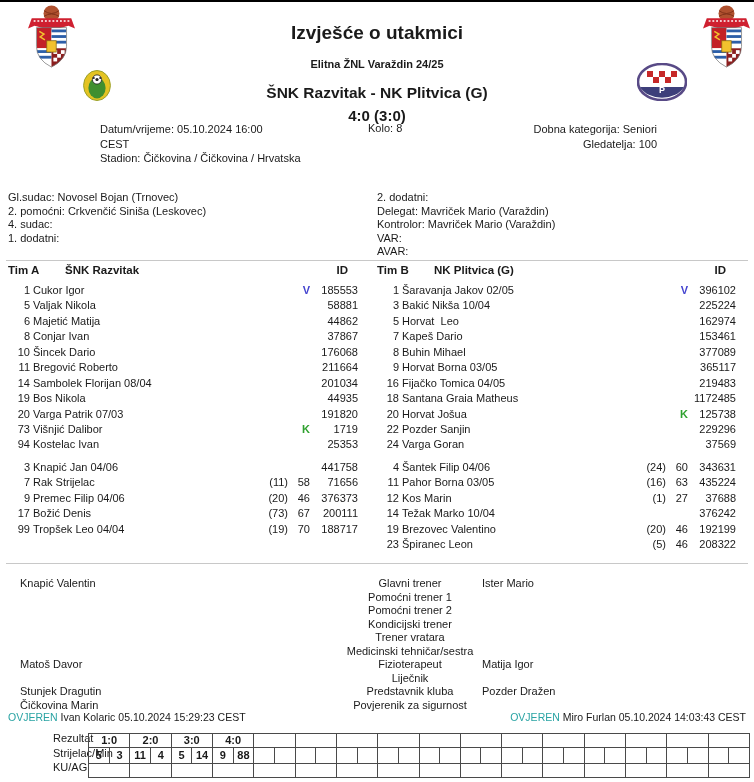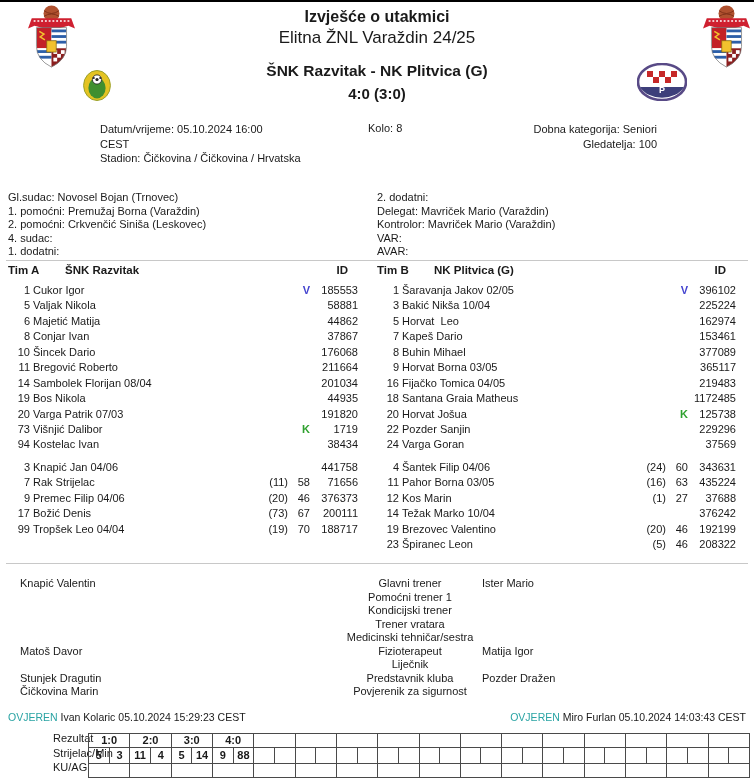--- a/index.html
+++ b/index.html
@@ -3,22 +3,22 @@
 <meta charset="utf-8">
 <style>
   html,body{margin:0;padding:0;background:#fff;}
   .page{position:relative;width:754px;height:782px;background:#fff;
         font-family:"Liberation Sans","DejaVu Sans",sans-serif;font-size:11px;color:#1a1a1a;overflow:hidden;}
   .top-border{position:absolute;top:0;left:0;width:754px;height:2px;background:#000;}
 
   
   .logo{position:absolute;}
   .titles{position:absolute;left:0;top:6px;width:754px;text-align:center;}
-  .t1{font-size:16px;font-weight:bold;margin-top:2px;}
-  .t2{font-size:17px;font-weight:normal;margin-top:2px;}
+  .t1{font-size:19px;font-weight:bold;margin-top:16px;}
+  .t2{font-size:11px;font-weight:bold;margin-top:14px;}
   .t3{font-size:15.5px;font-weight:bold;margin-top:14px;}
   .t4{font-size:15px;font-weight:bold;margin-top:5px;}
 
   
   .minfo-left{position:absolute;left:100px;top:122px;line-height:14.5px;}
   .minfo-round{position:absolute;left:368px;top:122px;}
   .minfo-right{position:absolute;right:97px;top:122px;text-align:right;line-height:14.5px;}
 
   
   .officials-left{position:absolute;left:8px;top:191px;line-height:13.5px;}
@@ -170,21 +170,20 @@
     <div>Stadion: Čičkovina / Čičkovina / Hrvatska</div>
   </div>
   <div class="minfo-round">Kolo: 8</div>
   <div class="minfo-right">
     <div>Dobna kategorija: Seniori</div>
     <div>Gledatelja: 100</div>
   </div>
 
   <div class="officials-left" id="officials-left">
       <div>Gl.sudac: Novosel Bojan (Trnovec)</div>
-      <div>1. pomoćni: Premužaj Borna (Varaždin)</div>
       <div>2. pomoćni: Crkvenčić Siniša (Leskovec)</div>
       <div>4. sudac:</div>
       <div>1. dodatni:</div>
     </div>
   <div class="officials-right" id="officials-right">
       <div>2. dodatni:</div>
       <div>Delegat: Mavriček Mario (Varaždin)</div>
       <div>Kontrolor: Mavriček Mario (Varaždin)</div>
       <div>VAR:</div>
       <div>AVAR:</div>
@@ -267,21 +266,21 @@
           <span class="p-name">Višnjić Dalibor</span>
           <span class="p-off"></span>
           <span class="p-min marker-k">K</span>
           <span class="p-id">1719</span>
         </div>
         <div class="p-row">
           <span class="p-num">94</span>
           <span class="p-name">Kostelac Ivan</span>
           <span class="p-off"></span>
           <span class="p-min"></span>
-          <span class="p-id">38434</span>
+          <span class="p-id">25353</span>
         </div>
       </div>
     <div class="roster-rows roster-subs" id="a-subs">
         <div class="p-row">
           <span class="p-num">3</span>
           <span class="p-name">Knapić Jan 04/06</span>
           <span class="p-off"></span>
           <span class="p-min"></span>
           <span class="p-id">441758</span>
         </div>
@@ -451,20 +450,25 @@
 
   <div class="staff" id="staff-rows">
       <div class="staff-row">
         <span class="staff-a">Knapić Valentin</span>
         <span class="staff-role">Glavni trener</span>
         <span class="staff-b">Ister Mario</span>
       </div>
       <div class="staff-row">
         <span class="staff-a"></span>
         <span class="staff-role">Pomoćni trener 1</span>
+        <span class="staff-b"></span>
+      </div>
+      <div class="staff-row">
+        <span class="staff-a"></span>
+        <span class="staff-role">Pomoćni trener 2</span>
         <span class="staff-b"></span>
       </div>
       <div class="staff-row">
         <span class="staff-a"></span>
         <span class="staff-role">Kondicijski trener</span>
         <span class="staff-b"></span>
       </div>
       <div class="staff-row">
         <span class="staff-a"></span>
         <span class="staff-role">Trener vratara</span>

